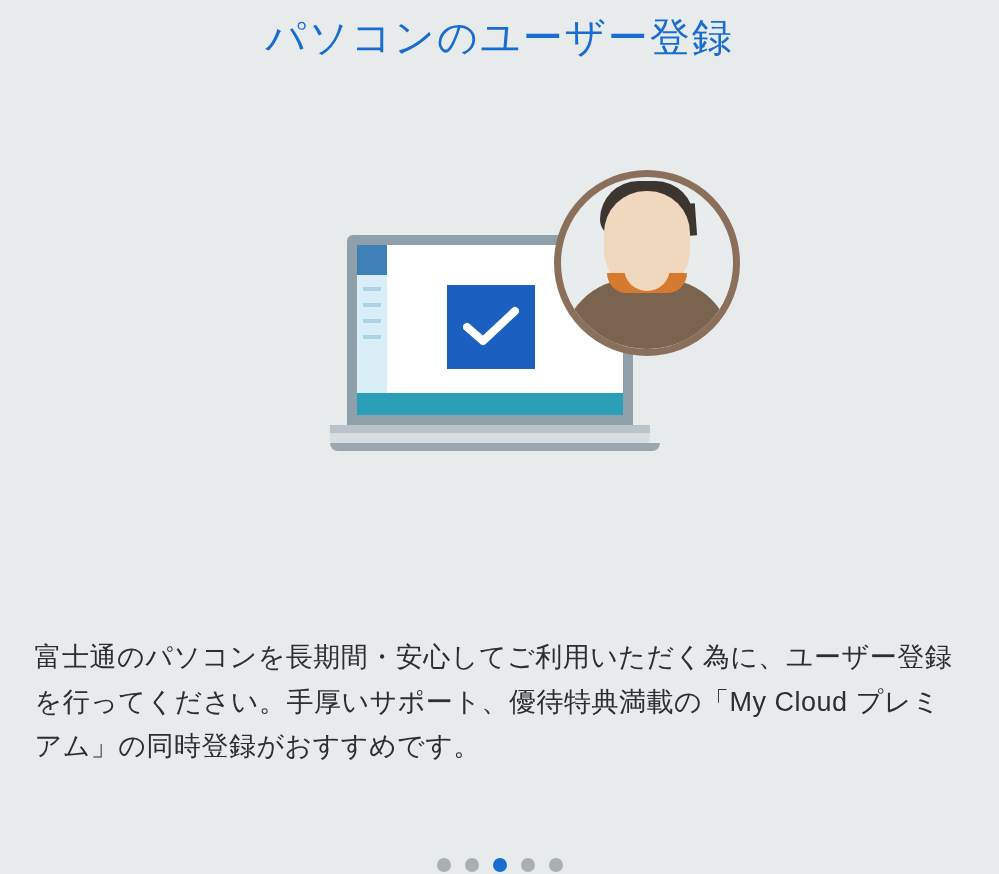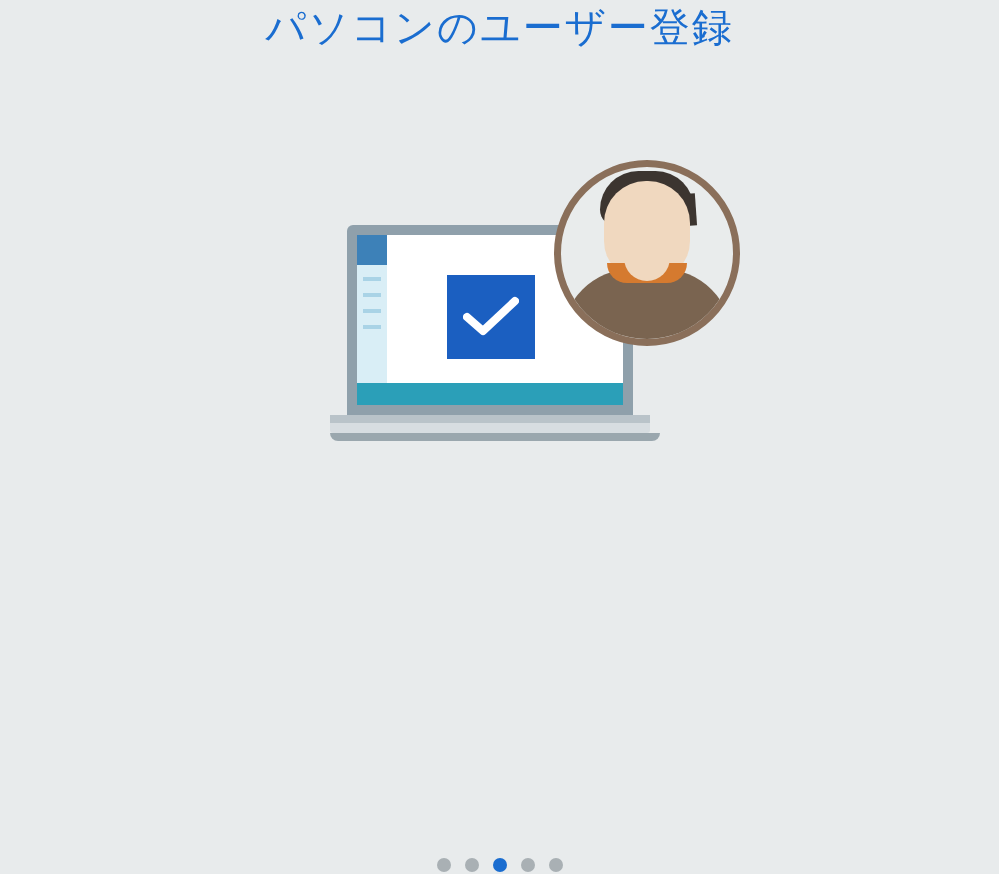--- a/index.html
+++ b/index.html
@@ -15,20 +15,21 @@
       display: flex;
       flex-direction: column;
       align-items: center;
       overflow: hidden;
     }
     .title {
       color: #1a6dd0;
       font-size: 40px;
       font-weight: 400;
       text-align: center;
+      margin-top: 10px;
       letter-spacing: 2px;
     }
     .illustration-wrap {
       width: 100%;
       display: flex;
       justify-content: center;
       margin-top: 110px;
       position: relative;
     }
     .illustration {
@@ -267,20 +268,21 @@
         <div class="avatar-hair"></div>
         <div class="avatar-head"></div>
         <div class="avatar-body">
           <div class="avatar-collar"></div>
           <div class="avatar-neck"></div>
         </div>
       </div>
     </div>
   </div>
 
+  <p class="description">富士通のパソコンを長期間・安心してご利用いただく為に、ユーザー登録を行ってください。手厚いサポート、優待特典満載の「My Cloud プレミアム」の同時登録がおすすめです。</p>
 
   <div class="page-indicator">
     <span class="dot"></span>
     <span class="dot"></span>
     <span class="dot active"></span>
     <span class="dot"></span>
     <span class="dot"></span>
   </div>
 </div>
 

